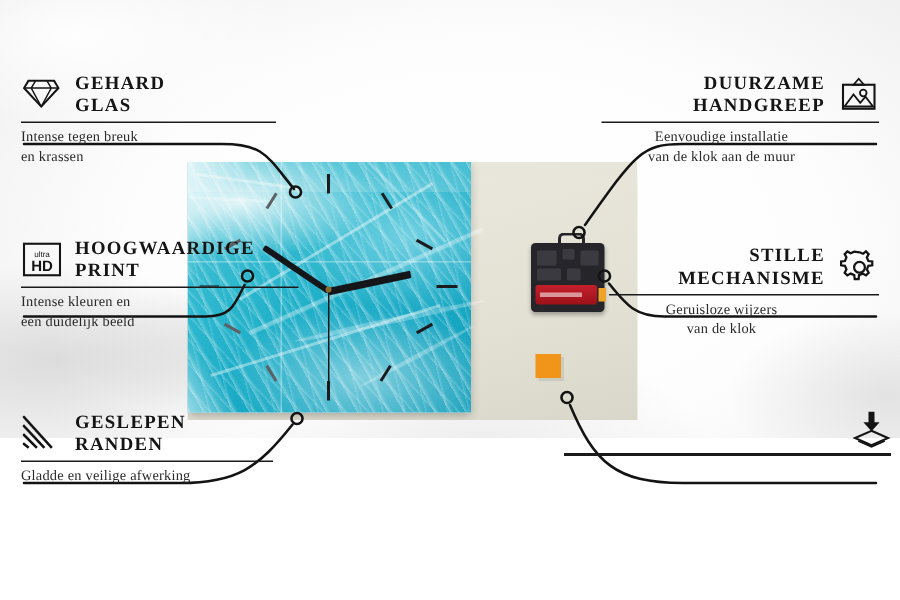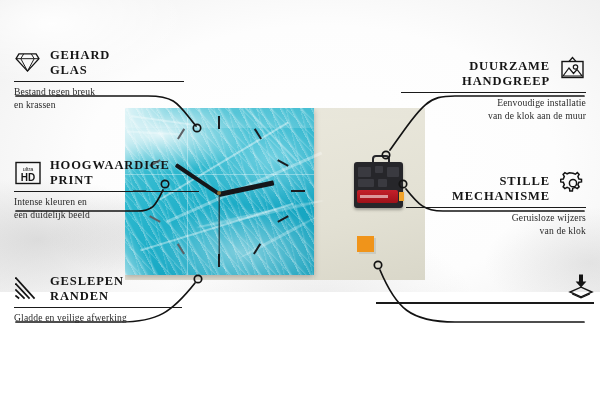--- a/index.html
+++ b/index.html
@@ -68,27 +68,27 @@
   
   .feat{position:absolute;width:210px;}
   .feat .row{display:flex;align-items:center;gap:9px;}
   .feat.left .row{justify-content:flex-start;}
   .feat.right .row{justify-content:flex-end;}
   .title{
     font-family:"Liberation Serif", serif;
     font-weight:700;font-size:12.5px;letter-spacing:.9px;color:#151515;
     line-height:1.18;text-transform:uppercase;
   }
-  .feat.right .title{text-align:right;margin-top:11px;}
+  .feat.right .title{text-align:right;}
   .rule{height:1.6px;background:#1a1a1a;margin-top:3px;}
   .desc{
     font-family:"Liberation Serif", serif;
     font-size:9.6px;color:#2a2a2a;line-height:1.35;margin-top:4px;letter-spacing:.15px;
   }
-  .feat.right .desc{text-align:right;}
+  .feat.right .desc{text-align:center;}
   .icon{width:27px;height:27px;flex:0 0 27px;display:flex;align-items:center;justify-content:center;color:#141414;}
   .icon svg{display:block;}
 
   
   #f-gehard   {left:14px;  top:48px;}
   #f-print    {left:14px;  top:158px;}
   #f-randen   {left:14px;  top:274px;}
   #f-handgreep{left:376px; top:48px;}
   #f-mech     {left:376px; top:163px;}
   #f-foam     {left:376px; top:272px; width:218px;}
@@ -180,21 +180,21 @@
             <path d="M1 7h24M9 2L6 7l7 13M17 2l3 5-7 13" fill="none" stroke="#141414" stroke-width="1"></path>
           </svg>
       </span>
       <span class="title">
         <span>GEHARD</span><br>
         <span>GLAS</span>
       </span>
     </div>
     <div class="rule" style="width:170px;"></div>
     <div class="desc">
-      <span>Bestand tegen breuk</span><br>
+      <span>Intense tegen breuk</span><br>
       <span>en krassen</span>
     </div>
   </div>
 
   <div class="feat left" id="f-print">
     <div class="row">
       <span class="icon">
         <svg width="26" height="24" viewBox="0 0 26 24">
           <rect x="1" y="1.5" width="24" height="21" fill="none" stroke="#141414" stroke-width="1.4"></rect>
           <text x="13" y="10" font-family="Liberation Sans, sans-serif" font-size="5.4" text-anchor="middle" fill="#141414">ultra</text>

